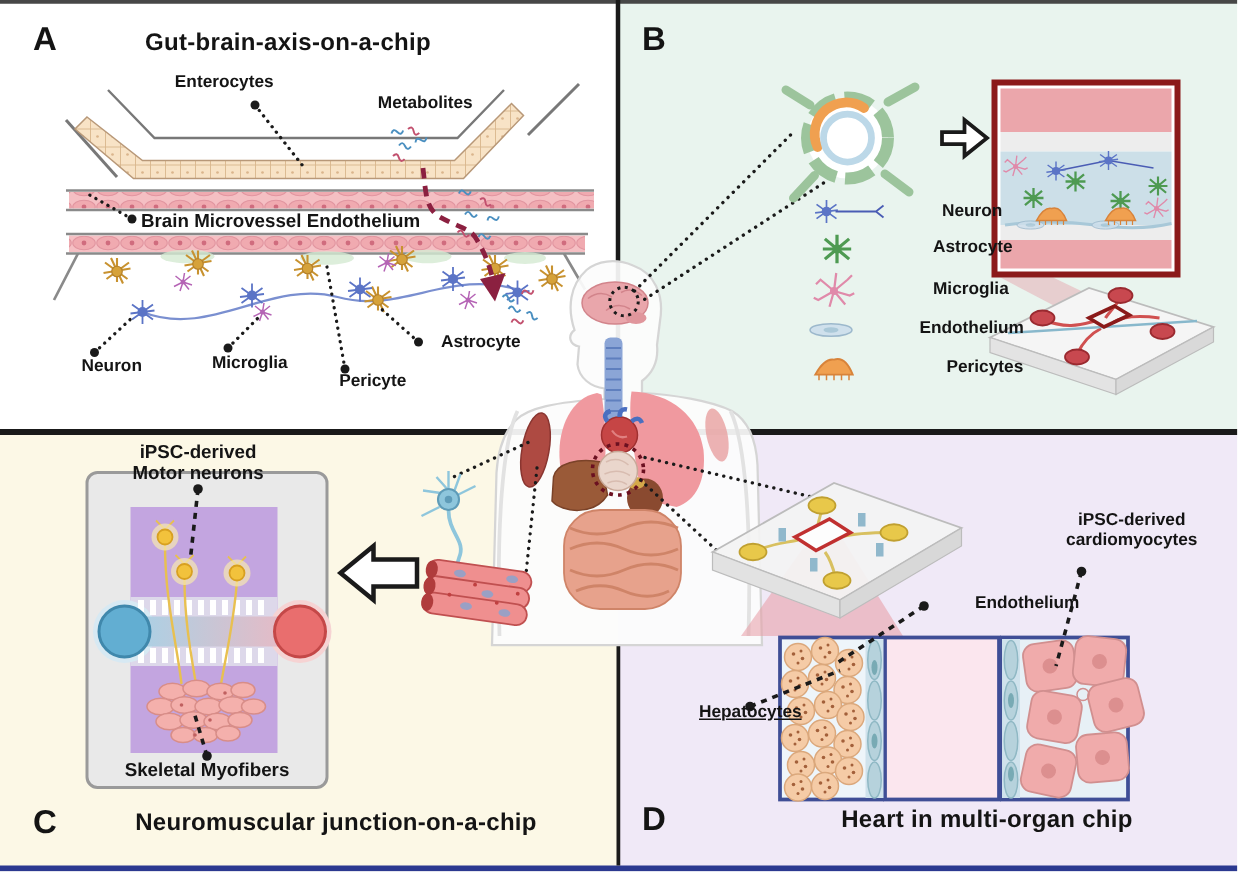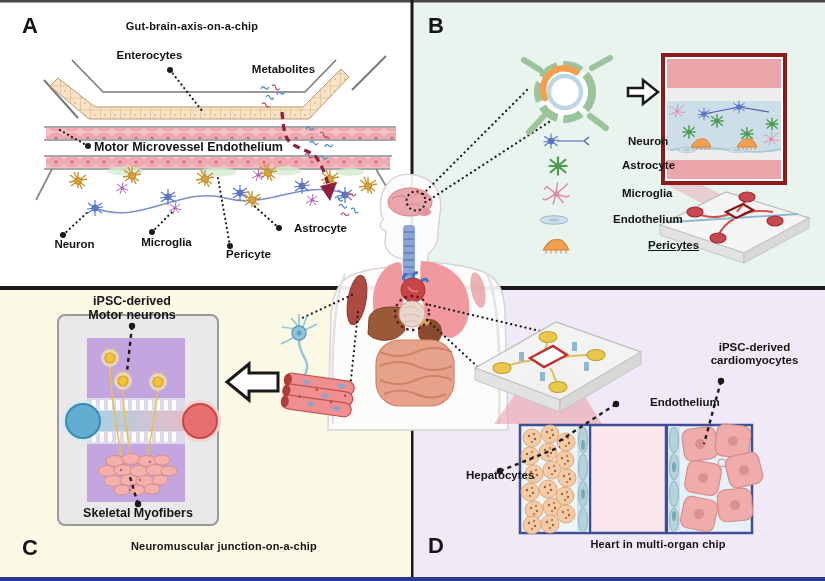--- a/index.html
+++ b/index.html
@@ -3,21 +3,21 @@
 <meta charset="utf-8">
 <style>
   html,body{margin:0;padding:0;background:#fff;}
   #fig{position:relative;width:825px;height:581px;overflow:hidden;
        font-family:"Liberation Sans",sans-serif;background:#fff;}
   #fig svg{position:absolute;left:0;top:0;}
   .label{position:absolute;font-weight:700;color:#141414;white-space:nowrap;
          font-family:"Liberation Sans",sans-serif;line-height:1.12;}
   .ctr{transform:translateX(-50%);text-align:center;}
   .letter{font-size:22px;}
-  .title{font-size:11px;letter-spacing:.2px;}
+  .title{font-size:16px;letter-spacing:.2px;}
   .small{font-size:11.5px;padding-left:25px;}
   .med{font-size:12.5px;}
   .quad-b{fill:var(--panel-b-bg,#e9f4ee);}
   .quad-c{fill:var(--panel-c-bg,#fcf8e6);}
   .quad-d{fill:var(--panel-d-bg,#f0e9f7);}
   .quad-a{fill:var(--panel-a-bg,#ffffff);}
 </style>
 </head>
 <body>
 
@@ -477,43 +477,43 @@
     <circle cx="500" cy="471" r="3.2" fill="#1a1a1a"></circle>
     <circle cx="616" cy="404" r="3.2" fill="#1a1a1a"></circle>
     <circle cx="721" cy="381" r="3.2" fill="#1a1a1a"></circle>
   </g>
 </svg>
 
 <div class="label letter" style="left:22px;top:14px;">A</div>
 <div class="label title ctr" style="left:192px;top:20px;">Gut-brain-axis-on-a-chip</div>
 <div class="label small ctr" style="left:137px;top:49px;">Enterocytes</div>
 <div class="label small ctr" style="left:271px;top:63px;">Metabolites</div>
-<div class="label med" style="left:94px;top:140px;">Motor Microvessel Endothelium</div>
+<div class="label med" style="left:94px;top:140px;">Brain Microvessel Endothelium</div>
 <div class="label small ctr" style="left:62px;top:238px;">Neuron</div>
 <div class="label small ctr" style="left:154px;top:236px;">Microglia</div>
 <div class="label small ctr" style="left:236px;top:248px;">Pericyte</div>
 <div class="label small ctr" style="left:308px;top:222px;">Astrocyte</div>
 
 <div class="label letter" style="left:428px;top:14px;">B</div>
 <div class="label small" style="left:603px;top:135px;">Neuron</div>
 <div class="label small" style="left:597px;top:159px;">Astrocyte</div>
 <div class="label small" style="left:597px;top:187px;">Microglia</div>
 <div class="label small" style="left:588px;top:213px;">Endothelium</div>
-<div class="label small" style="left:623px;top:239px;text-decoration:underline;">Pericytes</div>
+<div class="label small" style="left:606px;top:239px;">Pericytes</div>
 
 <div class="label letter" style="left:22px;top:536px;">C</div>
 <div class="label title ctr" style="left:224px;top:540px;">Neuromuscular junction-on-a-chip</div>
 <div class="label med ctr" style="left:132px;top:294px;">
   <span style="display:block">iPSC-derived</span>
   <span style="display:block">Motor neurons</span>
 </div>
 <div class="label med ctr" style="left:138px;top:506px;">Skeletal Myofibers</div>
 
 <div class="label letter" style="left:428px;top:534px;">D</div>
 <div class="label title ctr" style="left:636px;top:538px;padding-left:44px;">Heart in multi-organ chip</div>
 <div class="label small ctr" style="left:742px;top:341px;">
   <span style="display:block">iPSC-derived</span>
   <span style="display:block">cardiomyocytes</span>
 </div>
 <div class="label small" style="left:625px;top:396px;">Endothelium</div>
-<div class="label small" style="left:441px;top:469px;">Hepatocytes</div>
+<div class="label small" style="left:441px;top:469px;text-decoration:underline;">Hepatocytes</div>
 
 </div>
 
 </body></html>

